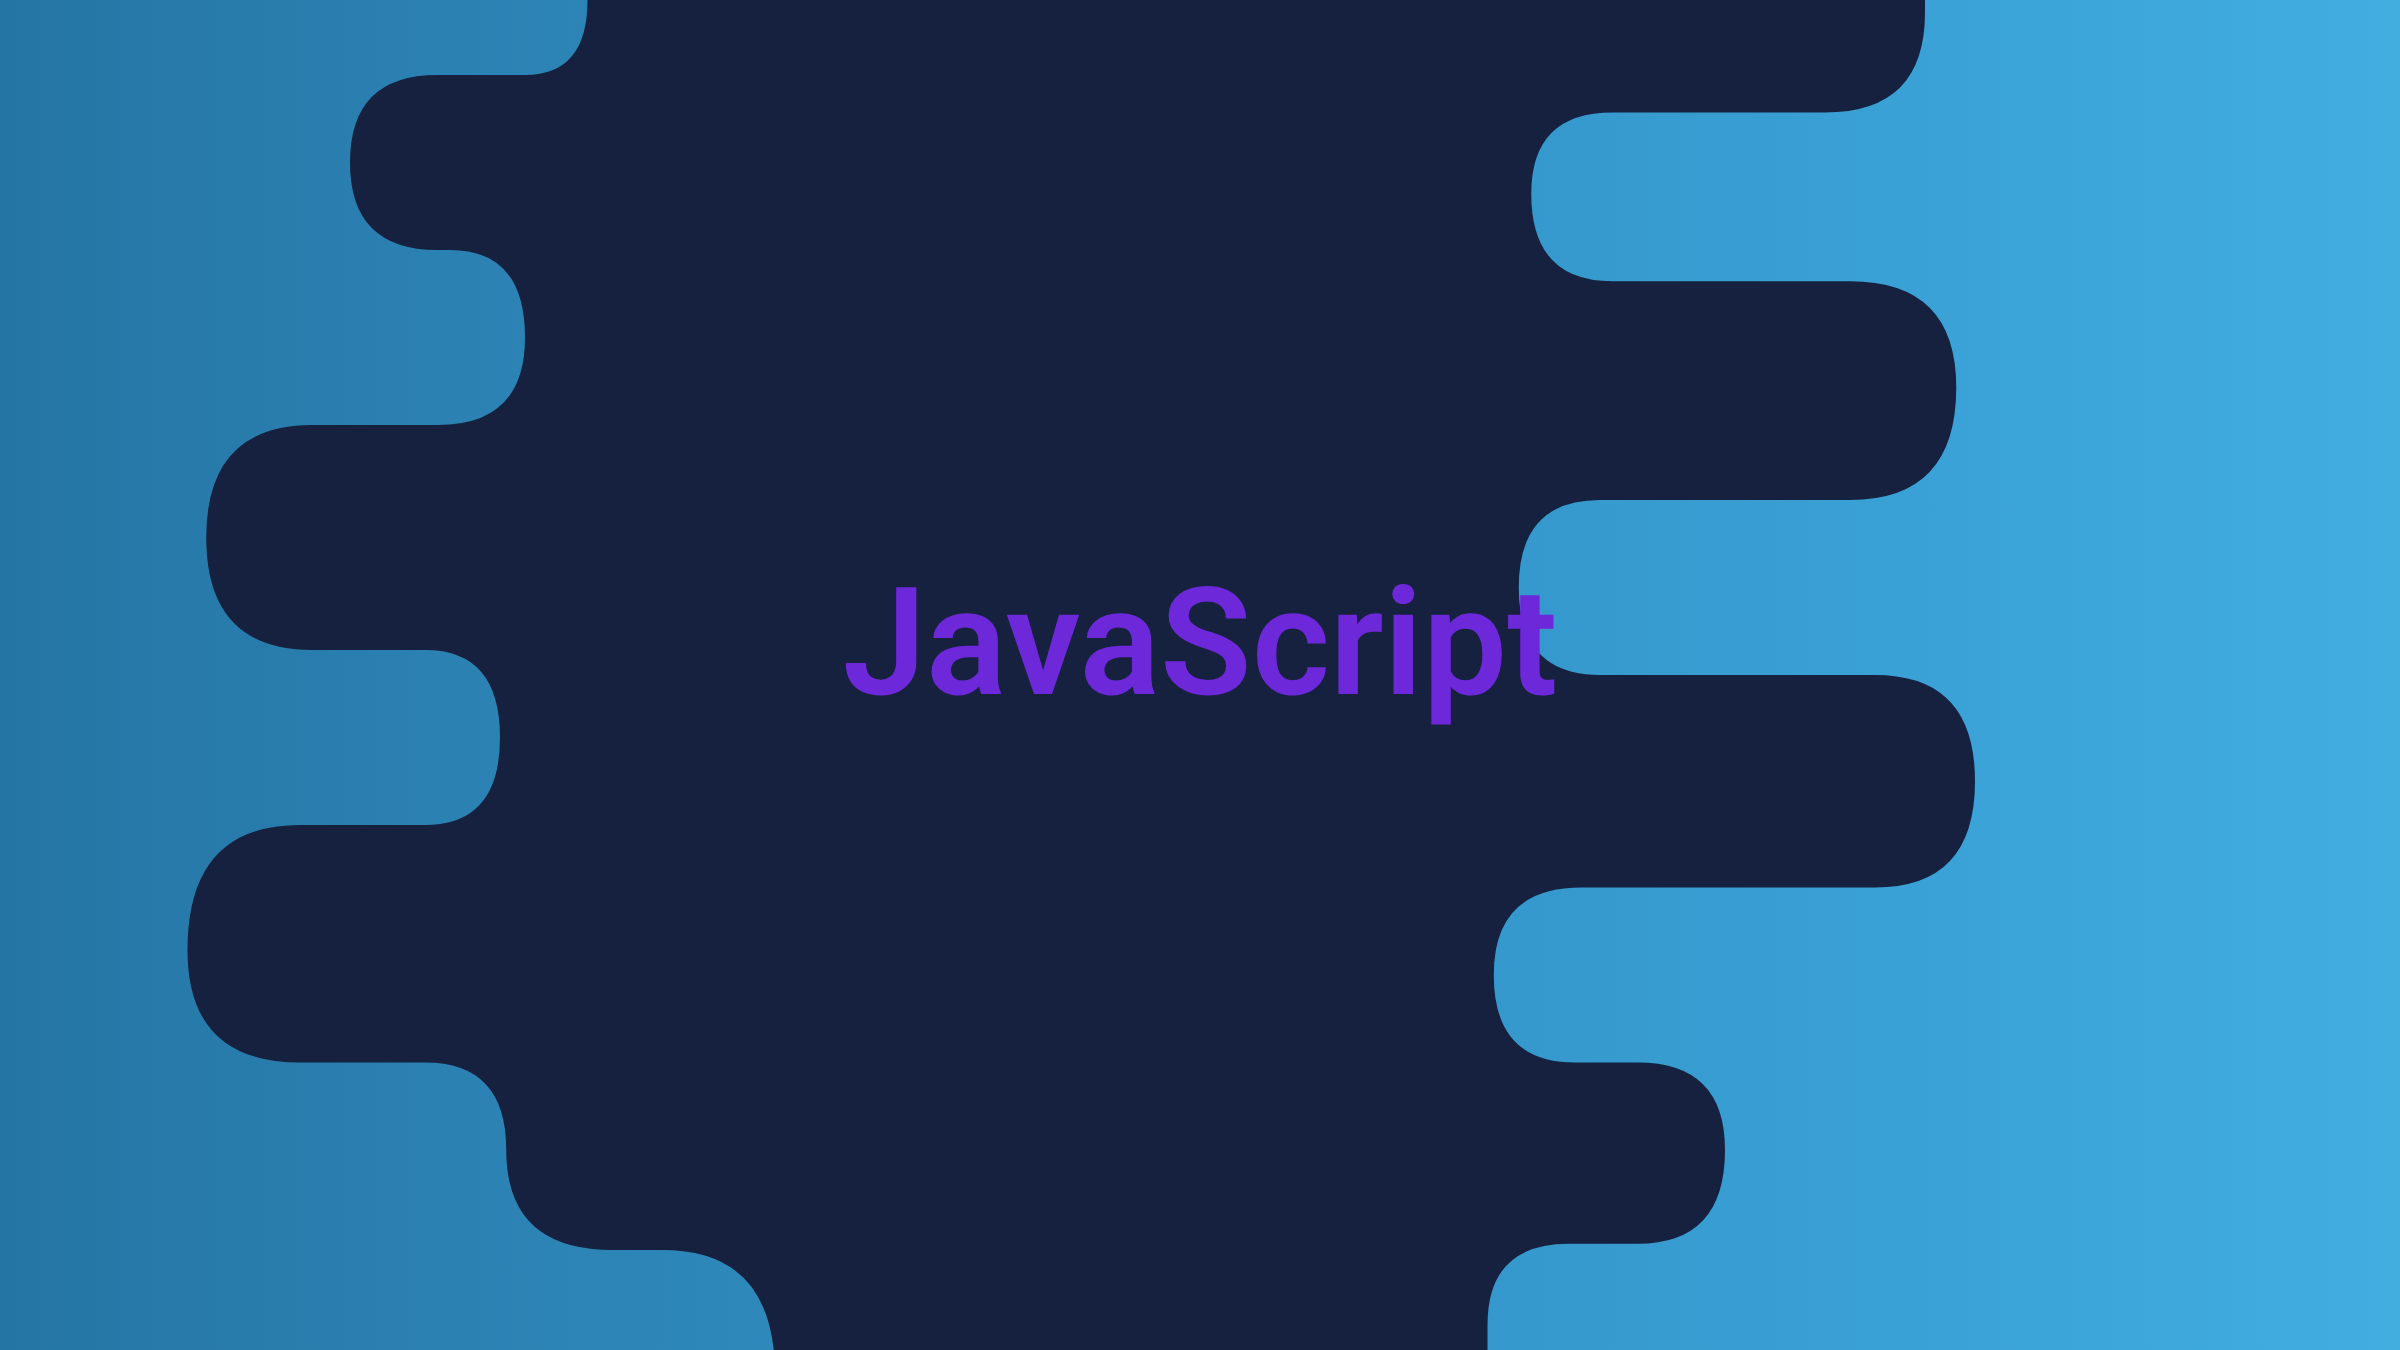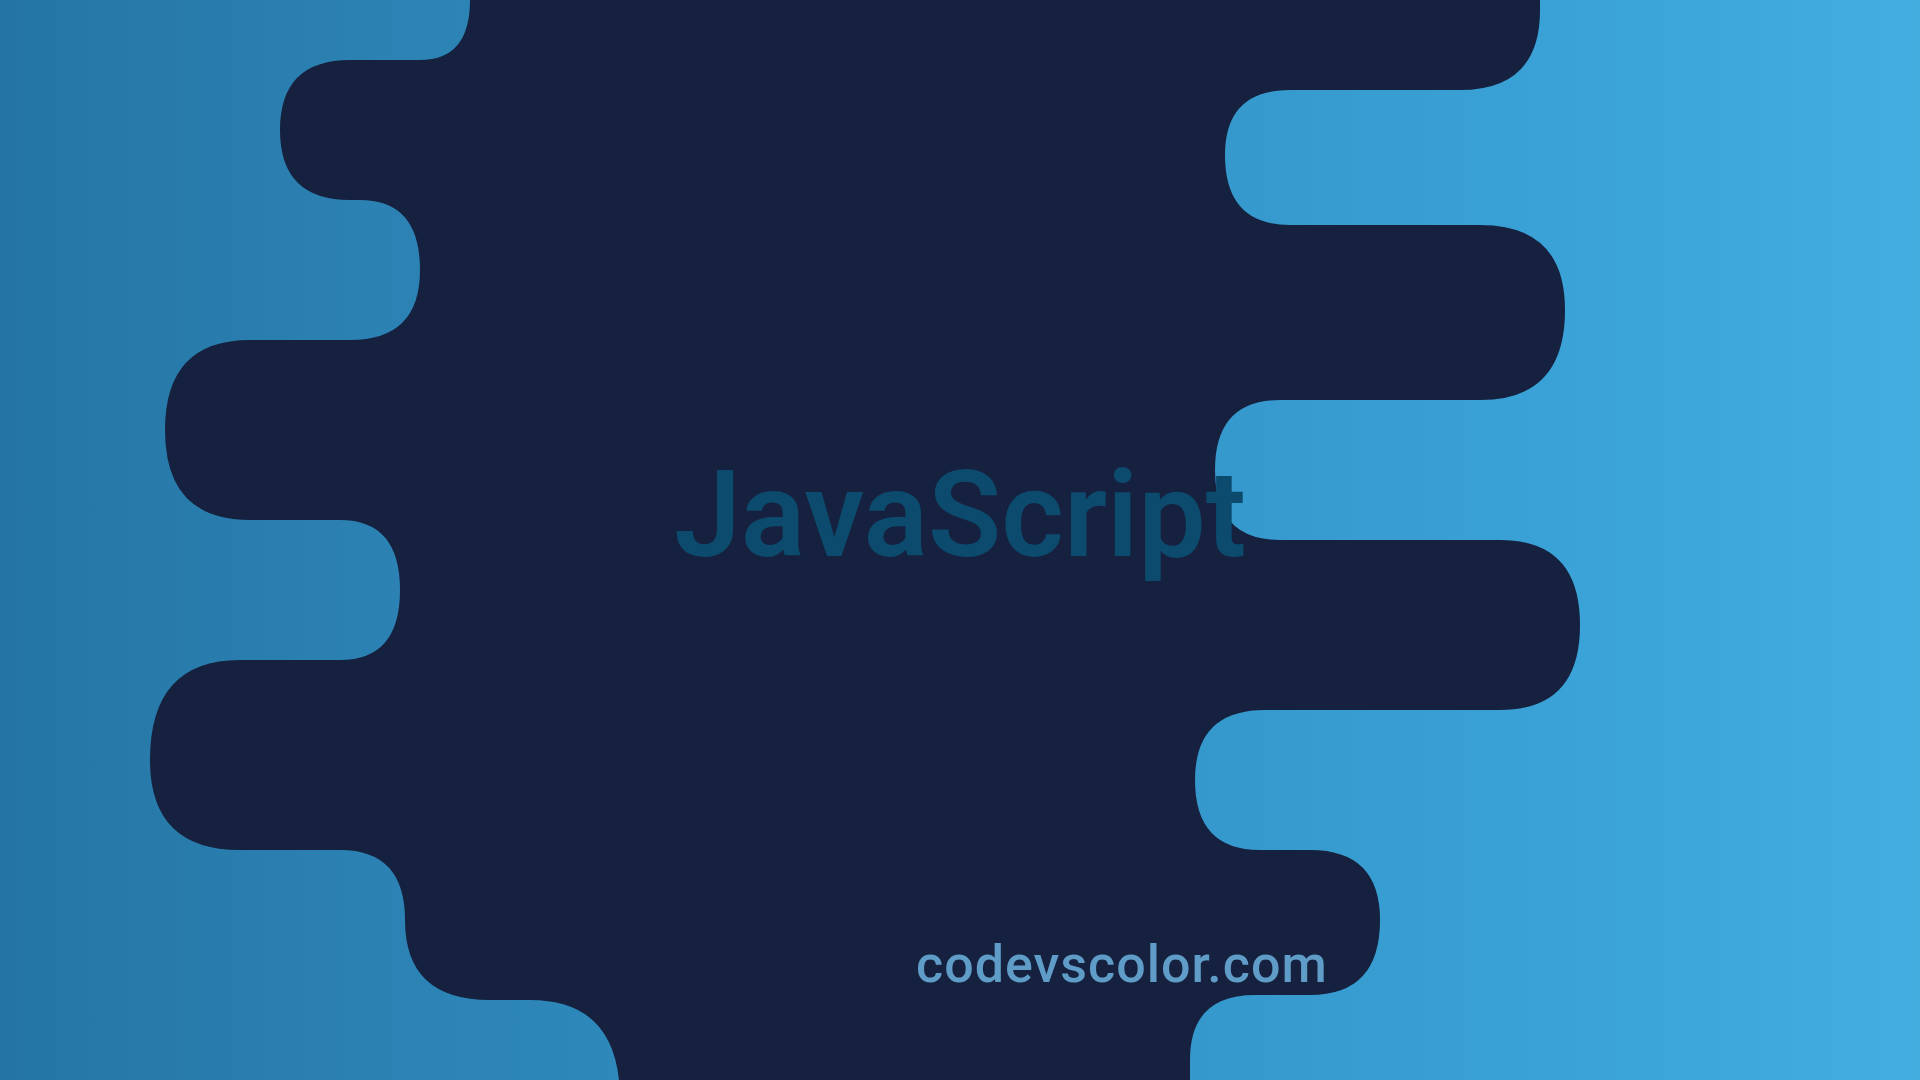--- a/index.html
+++ b/index.html
@@ -31,21 +31,21 @@
       left: 0;
       width: 100%;
       height: 100%;
       display: flex;
       flex-direction: column;
       align-items: center;
       justify-content: center;
       z-index: 10;
     }
     .title {
-      color: #0c4a6e;
+      color: #6d28d9;
       font-size: 120px;
       font-weight: 600;
       text-align: center;
       line-height: 1.35;
       margin-top: -50px;
     }
     .site-name {
       position: absolute;
       bottom: 85px;
       left: 52%;
@@ -112,14 +112,13 @@
       L 1540,-20
       Z
     "></path>
   </svg>
 </div>
 
 <div class="content">
   <div class="title">
     <div>JavaScript</div>
   </div>
-  <div class="site-name">codevscolor.com</div>
 </div>
 
 </body></html>

